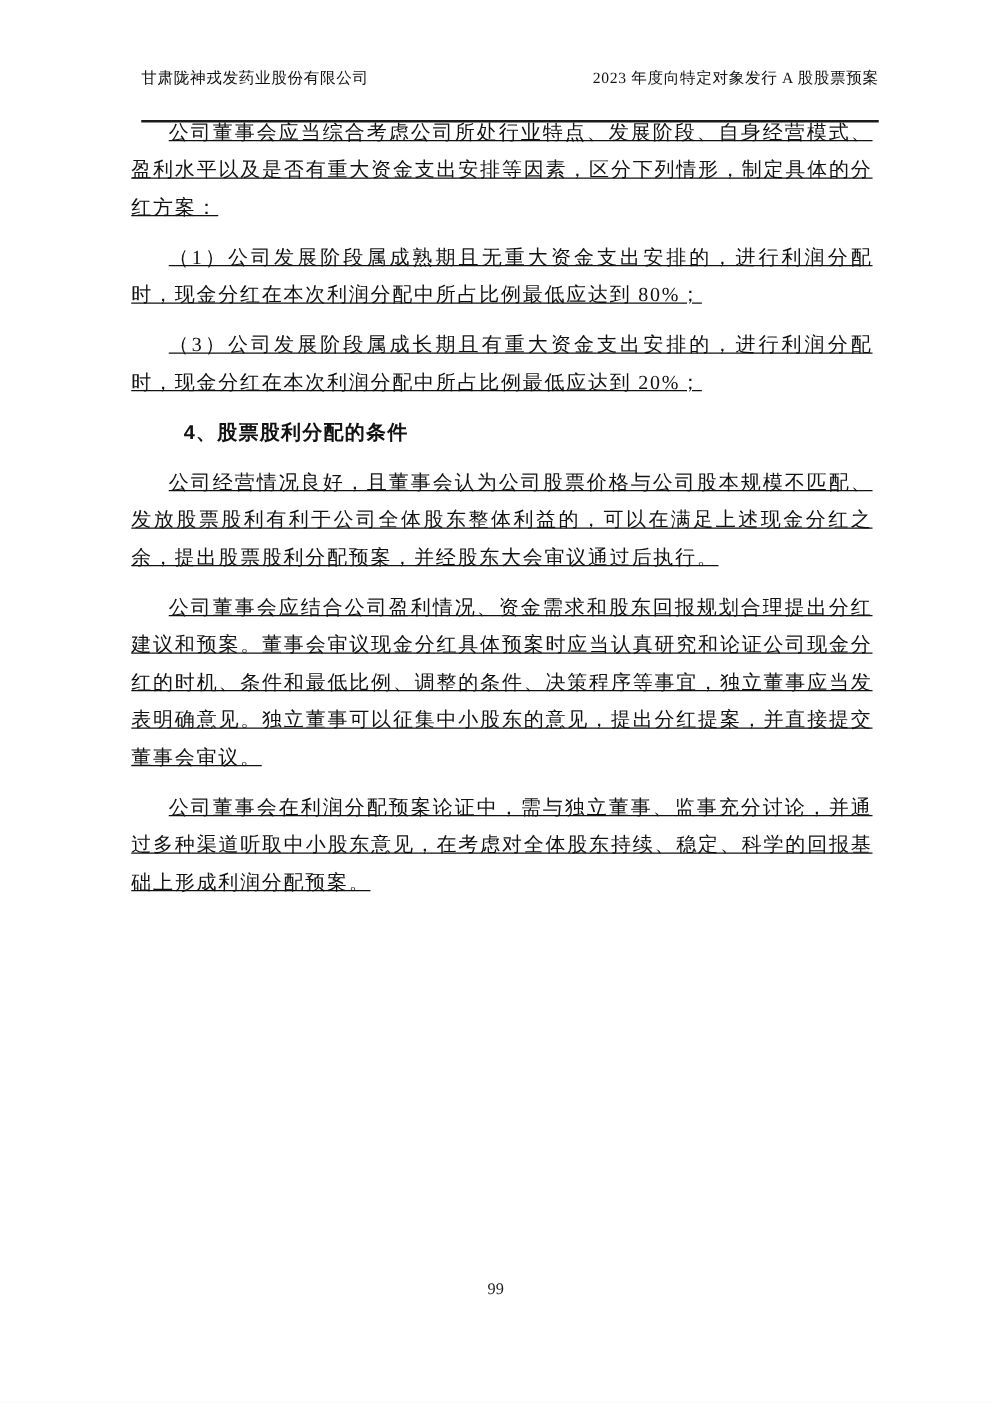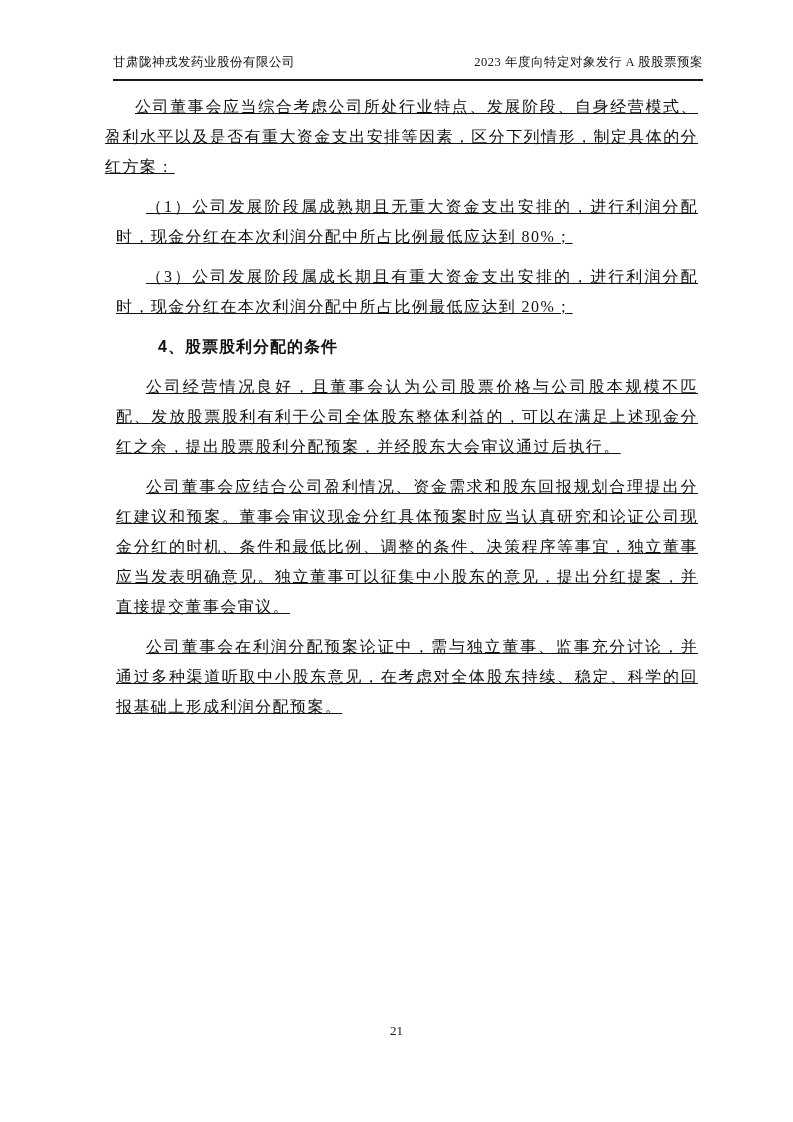--- a/index.html
+++ b/index.html
@@ -23,21 +23,21 @@
   .page-header {
     position: absolute;
     left: 113px;
     width: 590px;
     top: 52px;
     display: flex;
     justify-content: space-between;
     align-items: flex-end;
     font-size: 12.5px;
     line-height: 20px;
-    padding-bottom: 7px;
+    padding-bottom: 24px;
     border-bottom: 2px solid #1a1a1a;
     letter-spacing: 0.5px;
     white-space: nowrap;
   }
 
   
   .content {
     position: absolute;
     left: 105px;
     width: 593px;
@@ -50,21 +50,20 @@
     letter-spacing: 1.4px;
     text-align: justify;
     text-justify: inter-character;
   }
   .para {
     text-indent: 30px;
     text-decoration: underline;
   }
   .block + .block {
     margin-top: 10px;
-    margin-left: 11px;
   }
   .heading {
     font-family: "Liberation Sans", "DejaVu Sans", sans-serif;
     font-weight: bold;
     text-indent: 42px;
     letter-spacing: 1px;
     text-align: left;
   }
 
   
@@ -93,16 +92,16 @@
     <p class="para block">公司董事会应当综合考虑公司所处行业特点、发展阶段、自身经营模式、盈利水平以及是否有重大资金支出安排等因素，区分下列情形，制定具体的分红方案：</p>
     <p class="para block">（1）公司发展阶段属成熟期且无重大资金支出安排的，进行利润分配时，现金分红在本次利润分配中所占比例最低应达到 80%；</p>
     <p class="para block">（3）公司发展阶段属成长期且有重大资金支出安排的，进行利润分配时，现金分红在本次利润分配中所占比例最低应达到 20%；</p>
     <p class="heading block">4、股票股利分配的条件</p>
     <p class="para block">公司经营情况良好，且董事会认为公司股票价格与公司股本规模不匹配、发放股票股利有利于公司全体股东整体利益的，可以在满足上述现金分红之余，提出股票股利分配预案，并经股东大会审议通过后执行。</p>
     <p class="para block">公司董事会应结合公司盈利情况、资金需求和股东回报规划合理提出分红建议和预案。董事会审议现金分红具体预案时应当认真研究和论证公司现金分红的时机、条件和最低比例、调整的条件、决策程序等事宜，独立董事应当发表明确意见。独立董事可以征集中小股东的意见，提出分红提案，并直接提交董事会审议。</p>
     <p class="para block">公司董事会在利润分配预案论证中，需与独立董事、监事充分讨论，并通过多种渠道听取中小股东意见，在考虑对全体股东持续、稳定、科学的回报基础上形成利润分配预案。</p>
   </div>
 
   <div class="page-footer">
-    <span>21</span>
+    <span>99</span>
   </div>
 
 </div>
 
 </body></html>

